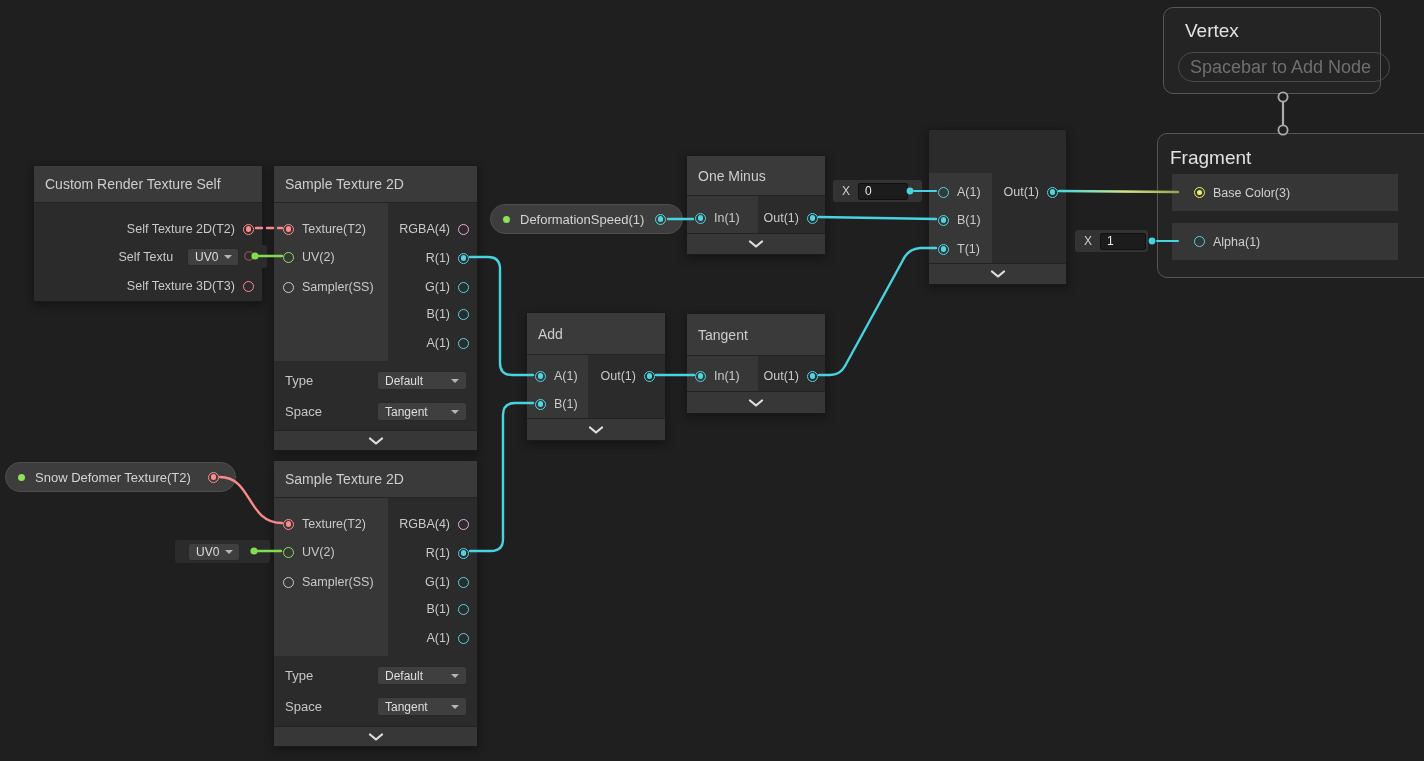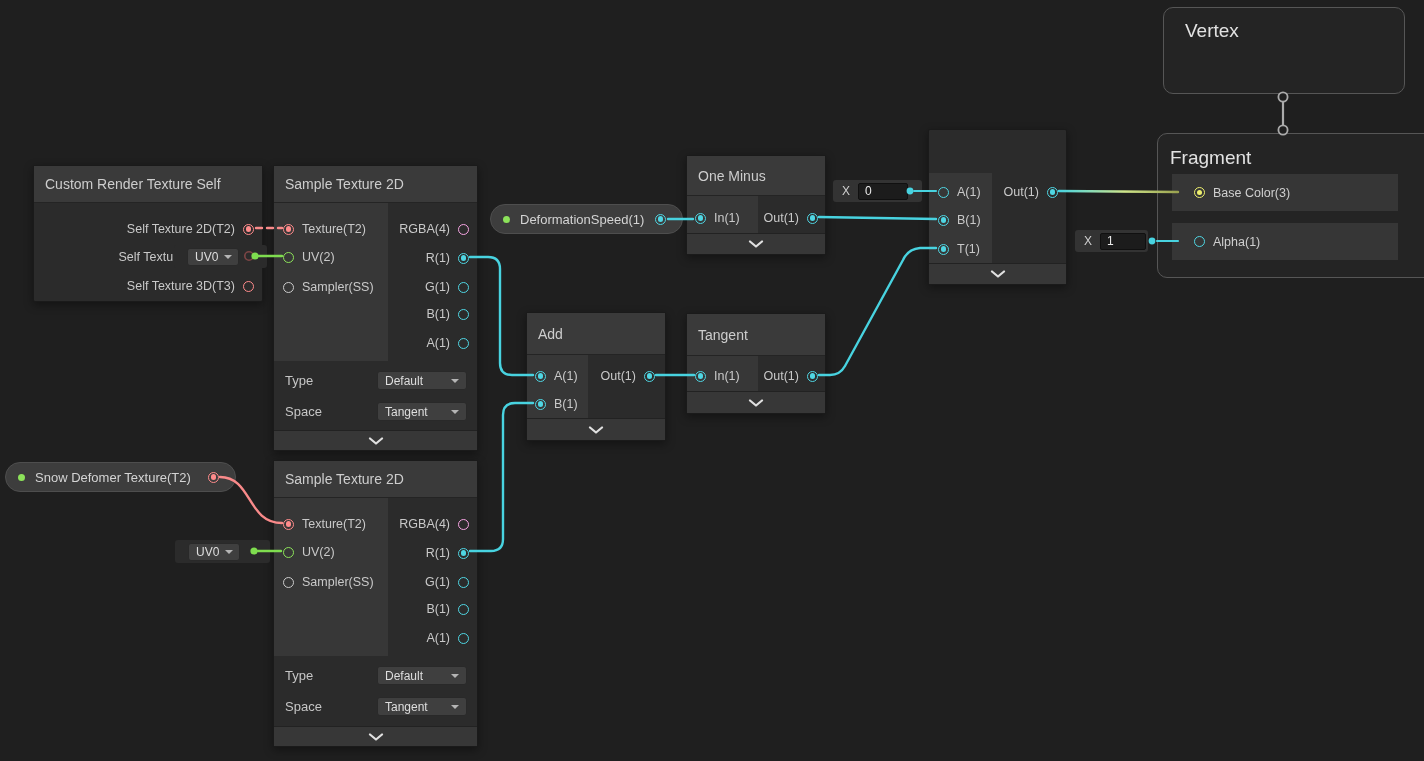--- a/index.html
+++ b/index.html
@@ -309,22 +309,25 @@
   <div class="xw" style="left:833px;top:180px;width:89px;height:22px;">
     <span>X</span>
     <input type="text" value="0" style="">
   </div>
 
   <div class="xw" style="left:1075px;top:230px;width:73px;height:22px;">
     <span>X</span>
     <input type="text" style="width: 46px;" value="1">
   </div>
 
-  <div class="block" style="left:1163px;top:7px;width:242px;height:87px;">
+  <div class="block" style="left:1163px;top:7px;width:218px;height:87px;">
     <div class="btitle" style="left:21px;top:12px;">Vertex</div>
+    <div class="placebox" style="left:14px;top:44px;width:212px;height:30px;">
+      <span>Spacebar to Add Node</span>
+    </div>
   </div>
 
   <div class="block" style="left:1157px;top:133px;width:281px;height:145px;">
     <div class="btitle" style="left:12px;top:13px;">Fragment</div>
     <div class="frow" style="top:40px;">
       <span class="port c3 on"></span>
       <span class="flabel">Base Color(3)</span>
     </div>
     <div class="frow" style="top:89px;">
       <span class="port c1"></span>

